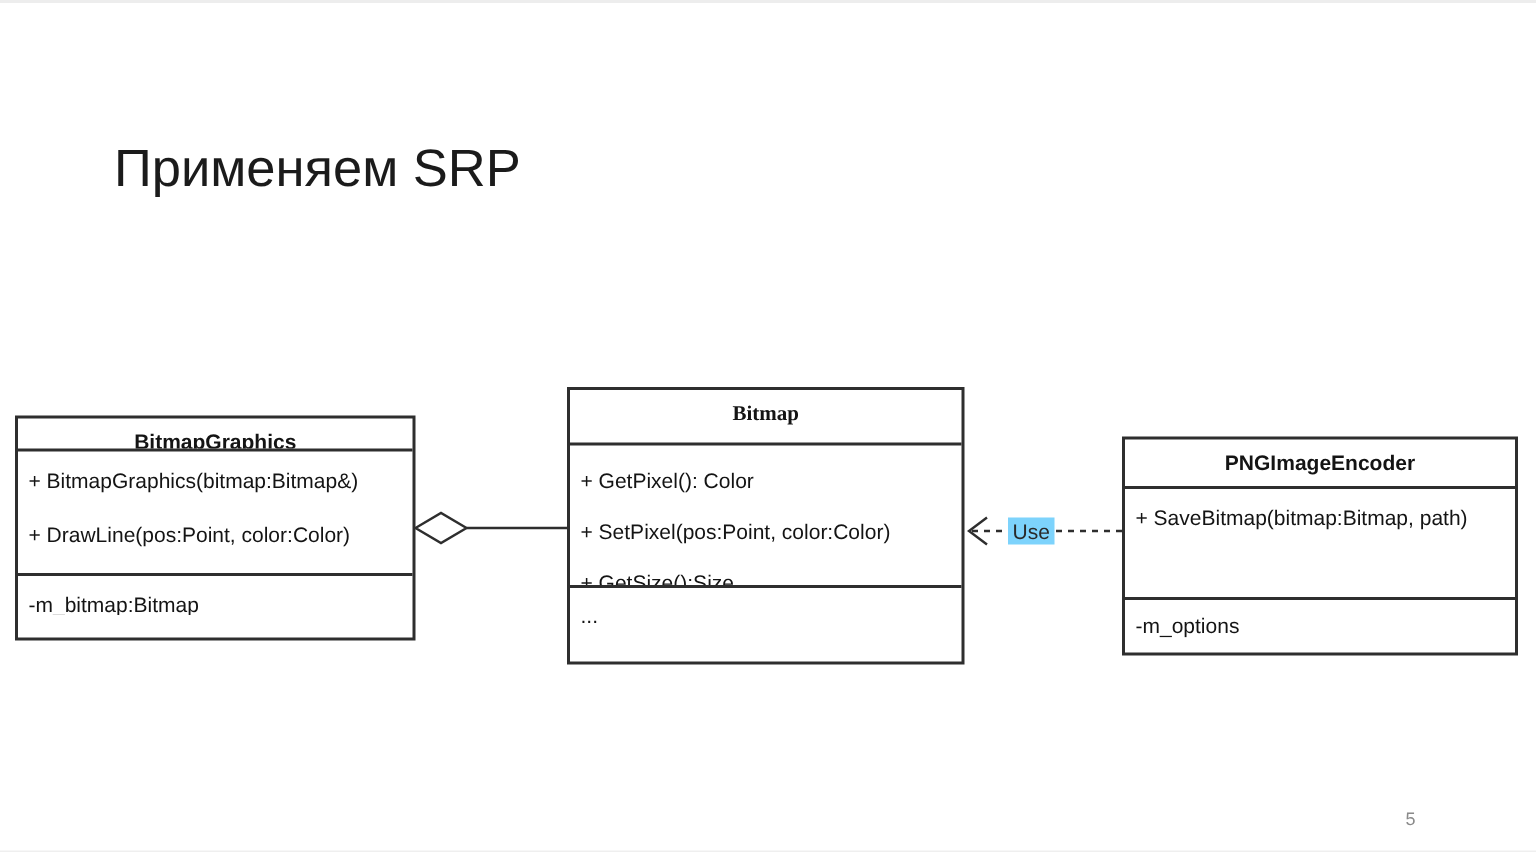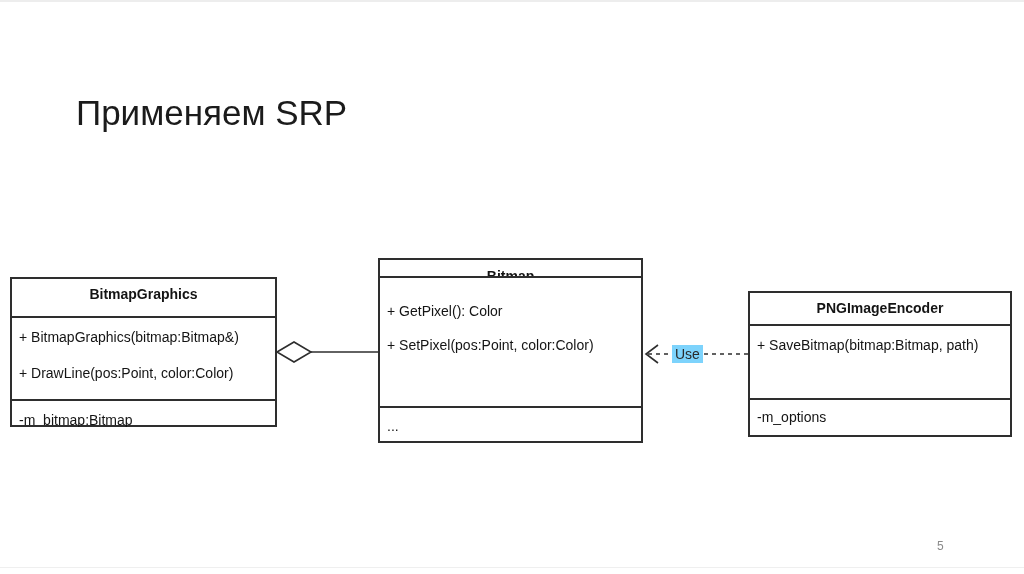--- a/index.html
+++ b/index.html
@@ -25,30 +25,30 @@
   .uml-header {
     border-bottom:2px solid #2e2e2e; font-weight:bold; text-align:center;
     font-size:14px; white-space:nowrap; overflow:hidden;
   }
   .uml-methods { border-bottom:2px solid #2e2e2e; padding-left:7px; overflow:hidden; }
   .uml-attrs { padding-left:7px; overflow:hidden; }
   .uml-line { font-size:14px; white-space:nowrap; }
 
   
   .box-bitmapgraphics { left:10px; top:277px; width:267px; height:150px; }
-  .box-bitmapgraphics .uml-header { height:39px; line-height:31px; }
+  .box-bitmapgraphics .uml-header { height:22px; line-height:31px; }
   .box-bitmapgraphics .uml-methods { height:83px; padding-top:1px; }
   .box-bitmapgraphics .uml-methods .uml-line { line-height:36px; }
   .box-bitmapgraphics .uml-attrs { height:26px; }
   .box-bitmapgraphics .uml-attrs .uml-line { line-height:38px; }
 
   
   .box-bitmap { left:378px; top:258px; width:265px; height:185px; }
-  .box-bitmap .uml-header { height:18px; line-height:33px; }
-  .box-bitmap .uml-methods { height:130px; padding-top:16px; }
+  .box-bitmap .uml-header { height:37px; line-height:33px;font-family:Liberation Serif, serif; }
+  .box-bitmap .uml-methods { height:95px; padding-top:6px; }
   .box-bitmap .uml-methods .uml-line { line-height:34px; }
   .box-bitmap .uml-attrs { height:40px; }
   .box-bitmap .uml-attrs .uml-line { line-height:36px; }
 
   
   .box-pngimageencoder { left:748px; top:291px; width:264px; height:146px; }
   .box-pngimageencoder .uml-header { height:33px; line-height:31px; }
   .box-pngimageencoder .uml-methods { height:74px; padding-top:1px; }
   .box-pngimageencoder .uml-methods .uml-line { line-height:36px; }
   .box-pngimageencoder .uml-attrs { height:25px; }
@@ -87,20 +87,21 @@
     <div class="uml-attrs">
       <div class="uml-line">-m_bitmap:Bitmap</div>
     </div>
   </div>
 
   <div class="uml box-bitmap">
     <div class="uml-header">Bitmap</div>
     <div class="uml-methods">
       <div class="uml-line">+ GetPixel(): Color</div>
       <div class="uml-line">+ SetPixel(pos:Point, color:Color)</div>
+      <div class="uml-line">+ GetSize():Size</div>
     </div>
     <div class="uml-attrs">
       <div class="uml-line">...</div>
     </div>
   </div>
 
   <div class="uml box-pngimageencoder">
     <div class="uml-header">PNGImageEncoder</div>
     <div class="uml-methods">
       <div class="uml-line">+ SaveBitmap(bitmap:Bitmap, path)</div>

